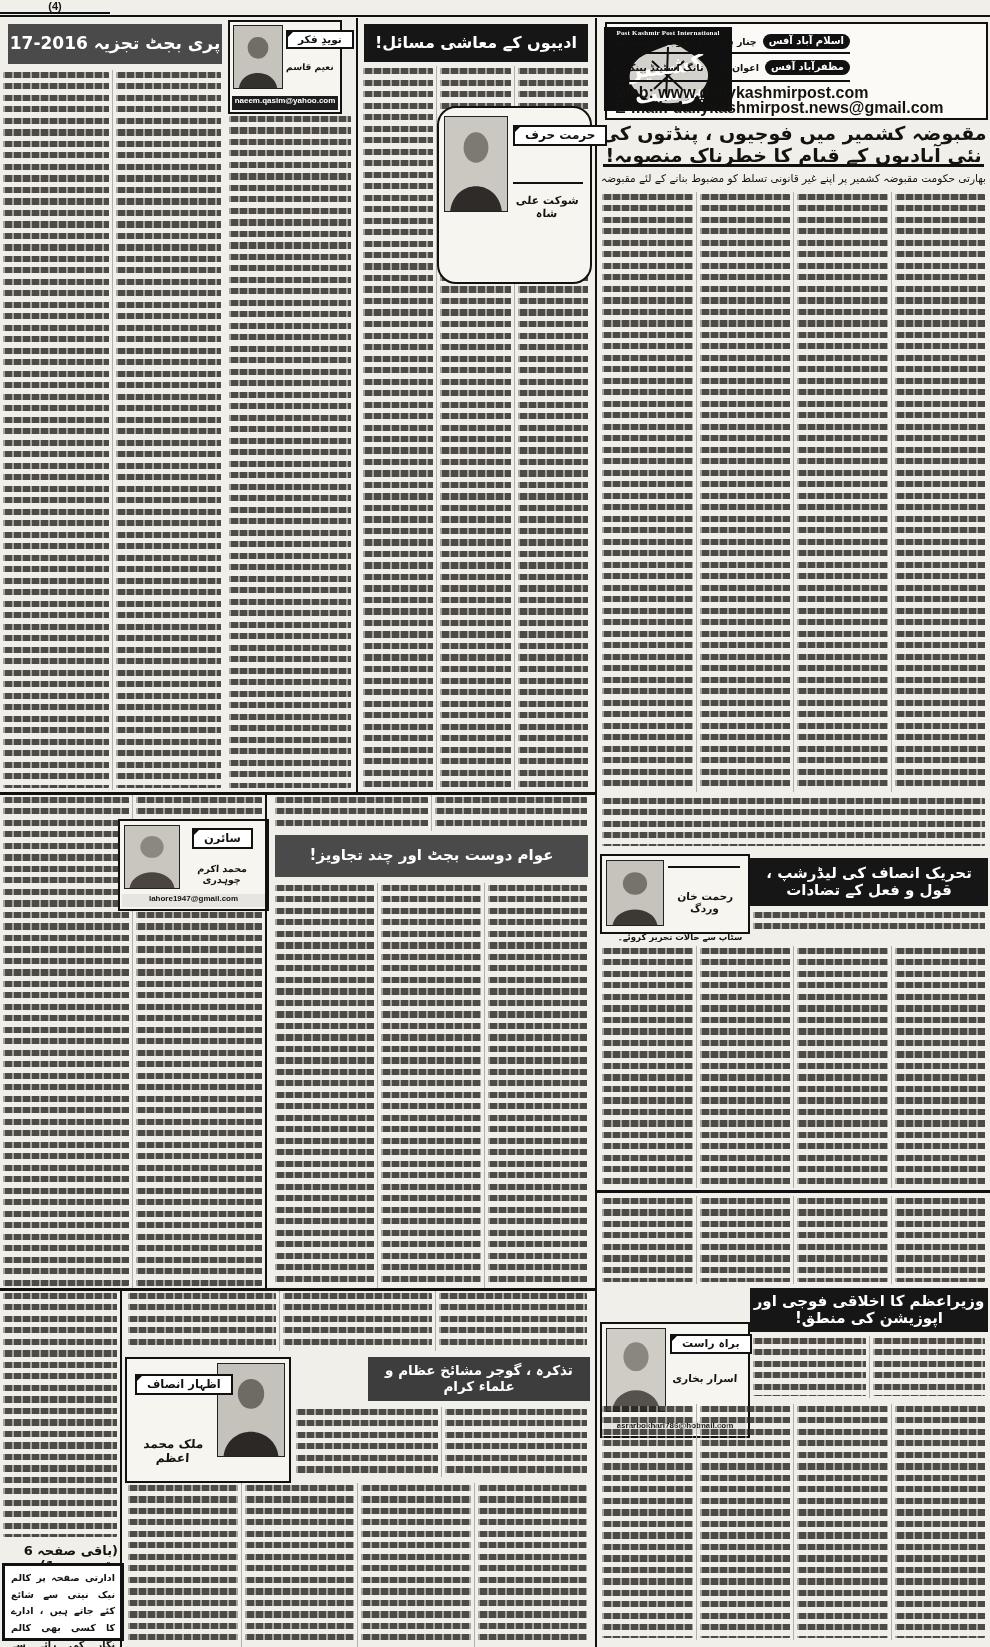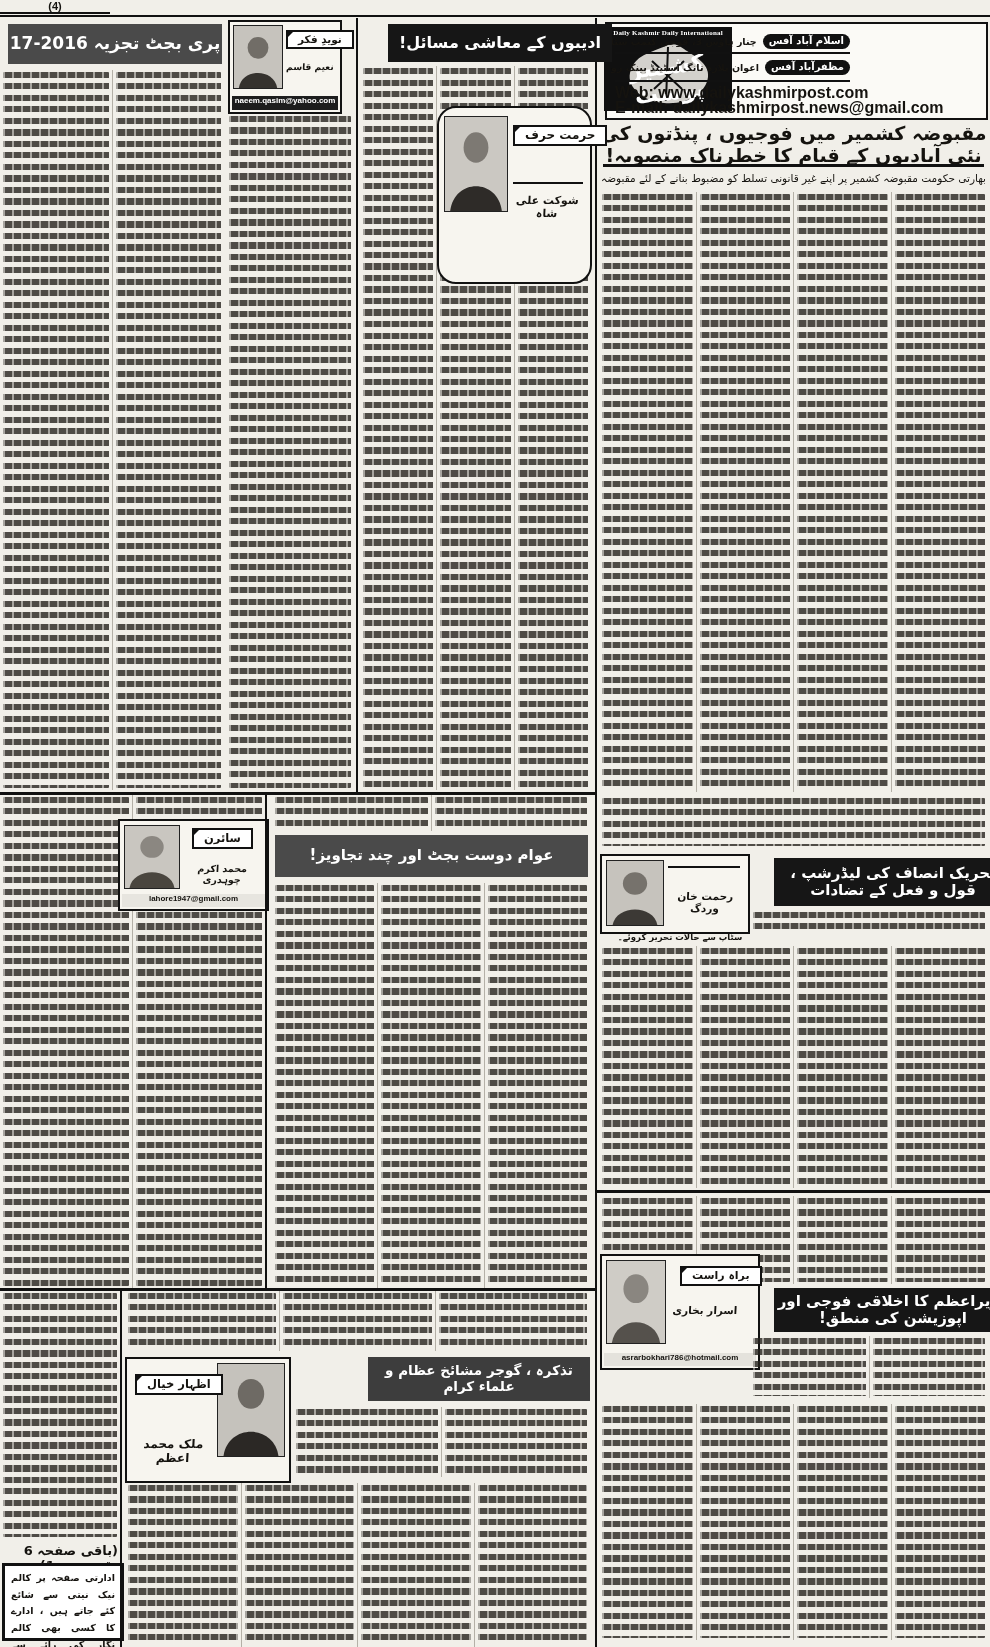--- a/index.html
+++ b/index.html
@@ -26,21 +26,21 @@
   .col:not(:last-child){border-left:1px solid #b4b0a7;}
   .fake{height:100%;opacity:.8;border-radius:1px;
     background:
       repeating-linear-gradient(to right, rgba(241,239,233,.55) 0 2px, rgba(241,239,233,0) 2px 9px),
       repeating-linear-gradient(to bottom, #26231e 0px, #26231e 6px, transparent 6px, transparent 11.5px);
     filter:blur(.3px);}
 
   
   .banner{display:flex;align-items:center;justify-content:center;color:#fff;font-weight:bold;
           text-align:center;overflow:hidden;line-height:1.15;}
-  .bk{background:#161616;margin-left:24px;} .gy{background:#4a4a4a;} .gy2{background:#3d3d3d;}
+  .bk{background:#161616;} .gy{background:#4a4a4a;} .gy2{background:#3d3d3d;}
 
   
   .cbox{background:#f7f5ef;border:2px solid #111;}
   .photo{background:#c9c6c0;border:1px solid #222;overflow:hidden;}
   .photo svg{display:block;width:100%;height:100%;}
   .tag{position:relative;display:inline-block;border:2px solid #111;background:#fff;
        padding:1px 10px 2px;font-weight:bold;white-space:nowrap;}
   .tag::before{content:"";position:absolute;left:-2px;top:-2px;
        border-top:9px solid #111;border-right:9px solid transparent;}
   .authname{font-weight:bold;transform:skewX(-3deg);}
@@ -74,21 +74,21 @@
   <div class="abs topbar">
     <div class="abs pageno">(4)</div>
     <div class="abs dateline rtl">پیر ، 9 مئی 2016ء</div>
   </div>
   <div class="abs topline"></div>
 
   <div class="abs" style="left:595px;top:18px;width:395px;height:1629px;border-left:2px solid #111;">
 
     <div class="abs masthead" style="left:8px;top:4px;width:379px;height:94px;">
       <div class="abs logo" style="right:3px;top:3px;width:128px;height:84px;">
-        <div class="eng">Daily Kashmir Daily International</div>
+        <div class="eng">Post Kashmir Post International</div>
         <svg viewBox="0 0 128 70" style="position:absolute;left:0;top:12px;width:128px;height:70px;">
           <path d="M64 6 C46 14 30 16 26 34 C23 48 38 62 60 64 C84 66 102 54 104 38 C106 24 88 16 80 10 C74 6 70 4 64 6 Z" fill="#e9e7e1" opacity="0.9"></path>
           <path d="M64 8 L62 62 M48 22 L78 50 M80 22 L50 50" stroke="#101010" stroke-width="2" fill="none"></path>
         </svg>
         <div class="urdu rtl">کشمیر پوسٹ</div>
       </div>
       <div class="abs rtl" style="right:136px;left:4px;top:6px;height:22px;display:flex;align-items:center;gap:6px;">
         <span class="pill">اسلام آباد آفس</span>
         <span class="addr">چنار ہاؤس 3، فوجی کیمپ سٹاپ، مین لہتراڑ روڈ اسلام آباد</span>
       </div>
@@ -168,21 +168,21 @@
           <div class="fake"></div>
         </div>
         <div class="col">
           <div class="fake"></div>
         </div>
         <div class="col">
           <div class="fake"></div>
         </div>
       </div>
     <div class="abs banner bk rtl" style="left:153px;top:1270px;width:238px;height:44px;font-size:15px;">وزیراعظم کا اخلاقی فوجی اور اپوزیشن کی منطق!</div>
-    <div class="abs cbox" style="left:3px;top:1236px;width:146px;height:112px;padding-left:10px;">
+    <div class="abs cbox" style="left:3px;top:1304px;width:146px;height:112px;">
       <div class="abs photo" style="left:4px;top:4px;width:58px;height:82px;">
         <svg viewBox="0 0 60 74" preserveAspectRatio="none">
             <rect width="60" height="74" fill="#cfccc6"></rect>
             <circle cx="30" cy="25" r="13" fill="#8a8680"></circle>
             <path d="M5 74 C9 49 51 49 55 74 Z" fill="#55514c"></path>
           </svg>
       </div>
       <div class="abs rtl tag" style="left:68px;top:8px;font-size:11px;">براہ راست</div>
       <div class="abs rtl authname" style="left:66px;top:48px;width:74px;font-size:10.5px;text-align:center;">اسرار بخاری</div>
       <div class="abs emailbar" style="left:2px;right:2px;bottom:2px;height:13px;font-size:8px;background:#e4e2dc;">asrarbokhari786@hotmail.com</div>
@@ -347,21 +347,21 @@
       </div>
 
     <div class="abs cbox" style="left:0;top:66px;width:162px;height:122px;">
       <div class="abs photo" style="right:4px;top:4px;width:66px;height:92px;left:auto;" style2="">
         <svg viewBox="0 0 60 74" preserveAspectRatio="none">
             <rect width="60" height="74" fill="#c5c2bc"></rect>
             <circle cx="30" cy="24" r="12" fill="#6e6a64"></circle>
             <path d="M5 74 C9 48 51 48 55 74 Z" fill="#2b2825"></path>
           </svg>
       </div>
-      <div class="abs rtl tag" style="left:8px;top:14px;font-size:11.5px;">اظہار خیال</div>
+      <div class="abs rtl tag" style="left:8px;top:14px;font-size:11.5px;">اظہار انصاف</div>
       <div class="abs rtl authname" style="left:4px;top:78px;width:84px;font-size:12px;text-align:center;">ملک محمد اعظم</div>
     </div>
 
     <div class="abs banner gy2 rtl" style="left:243px;top:66px;width:222px;height:44px;font-size:13.5px;">تذکرہ ، گوجر مشائخ عظام و علماء کرام</div>
     <div class="abs cols" style="left:168px;top:116px;width:297px;height:70px;">
         <div class="col">
           <div class="fake"></div>
         </div>
         <div class="col">
           <div class="fake"></div>

